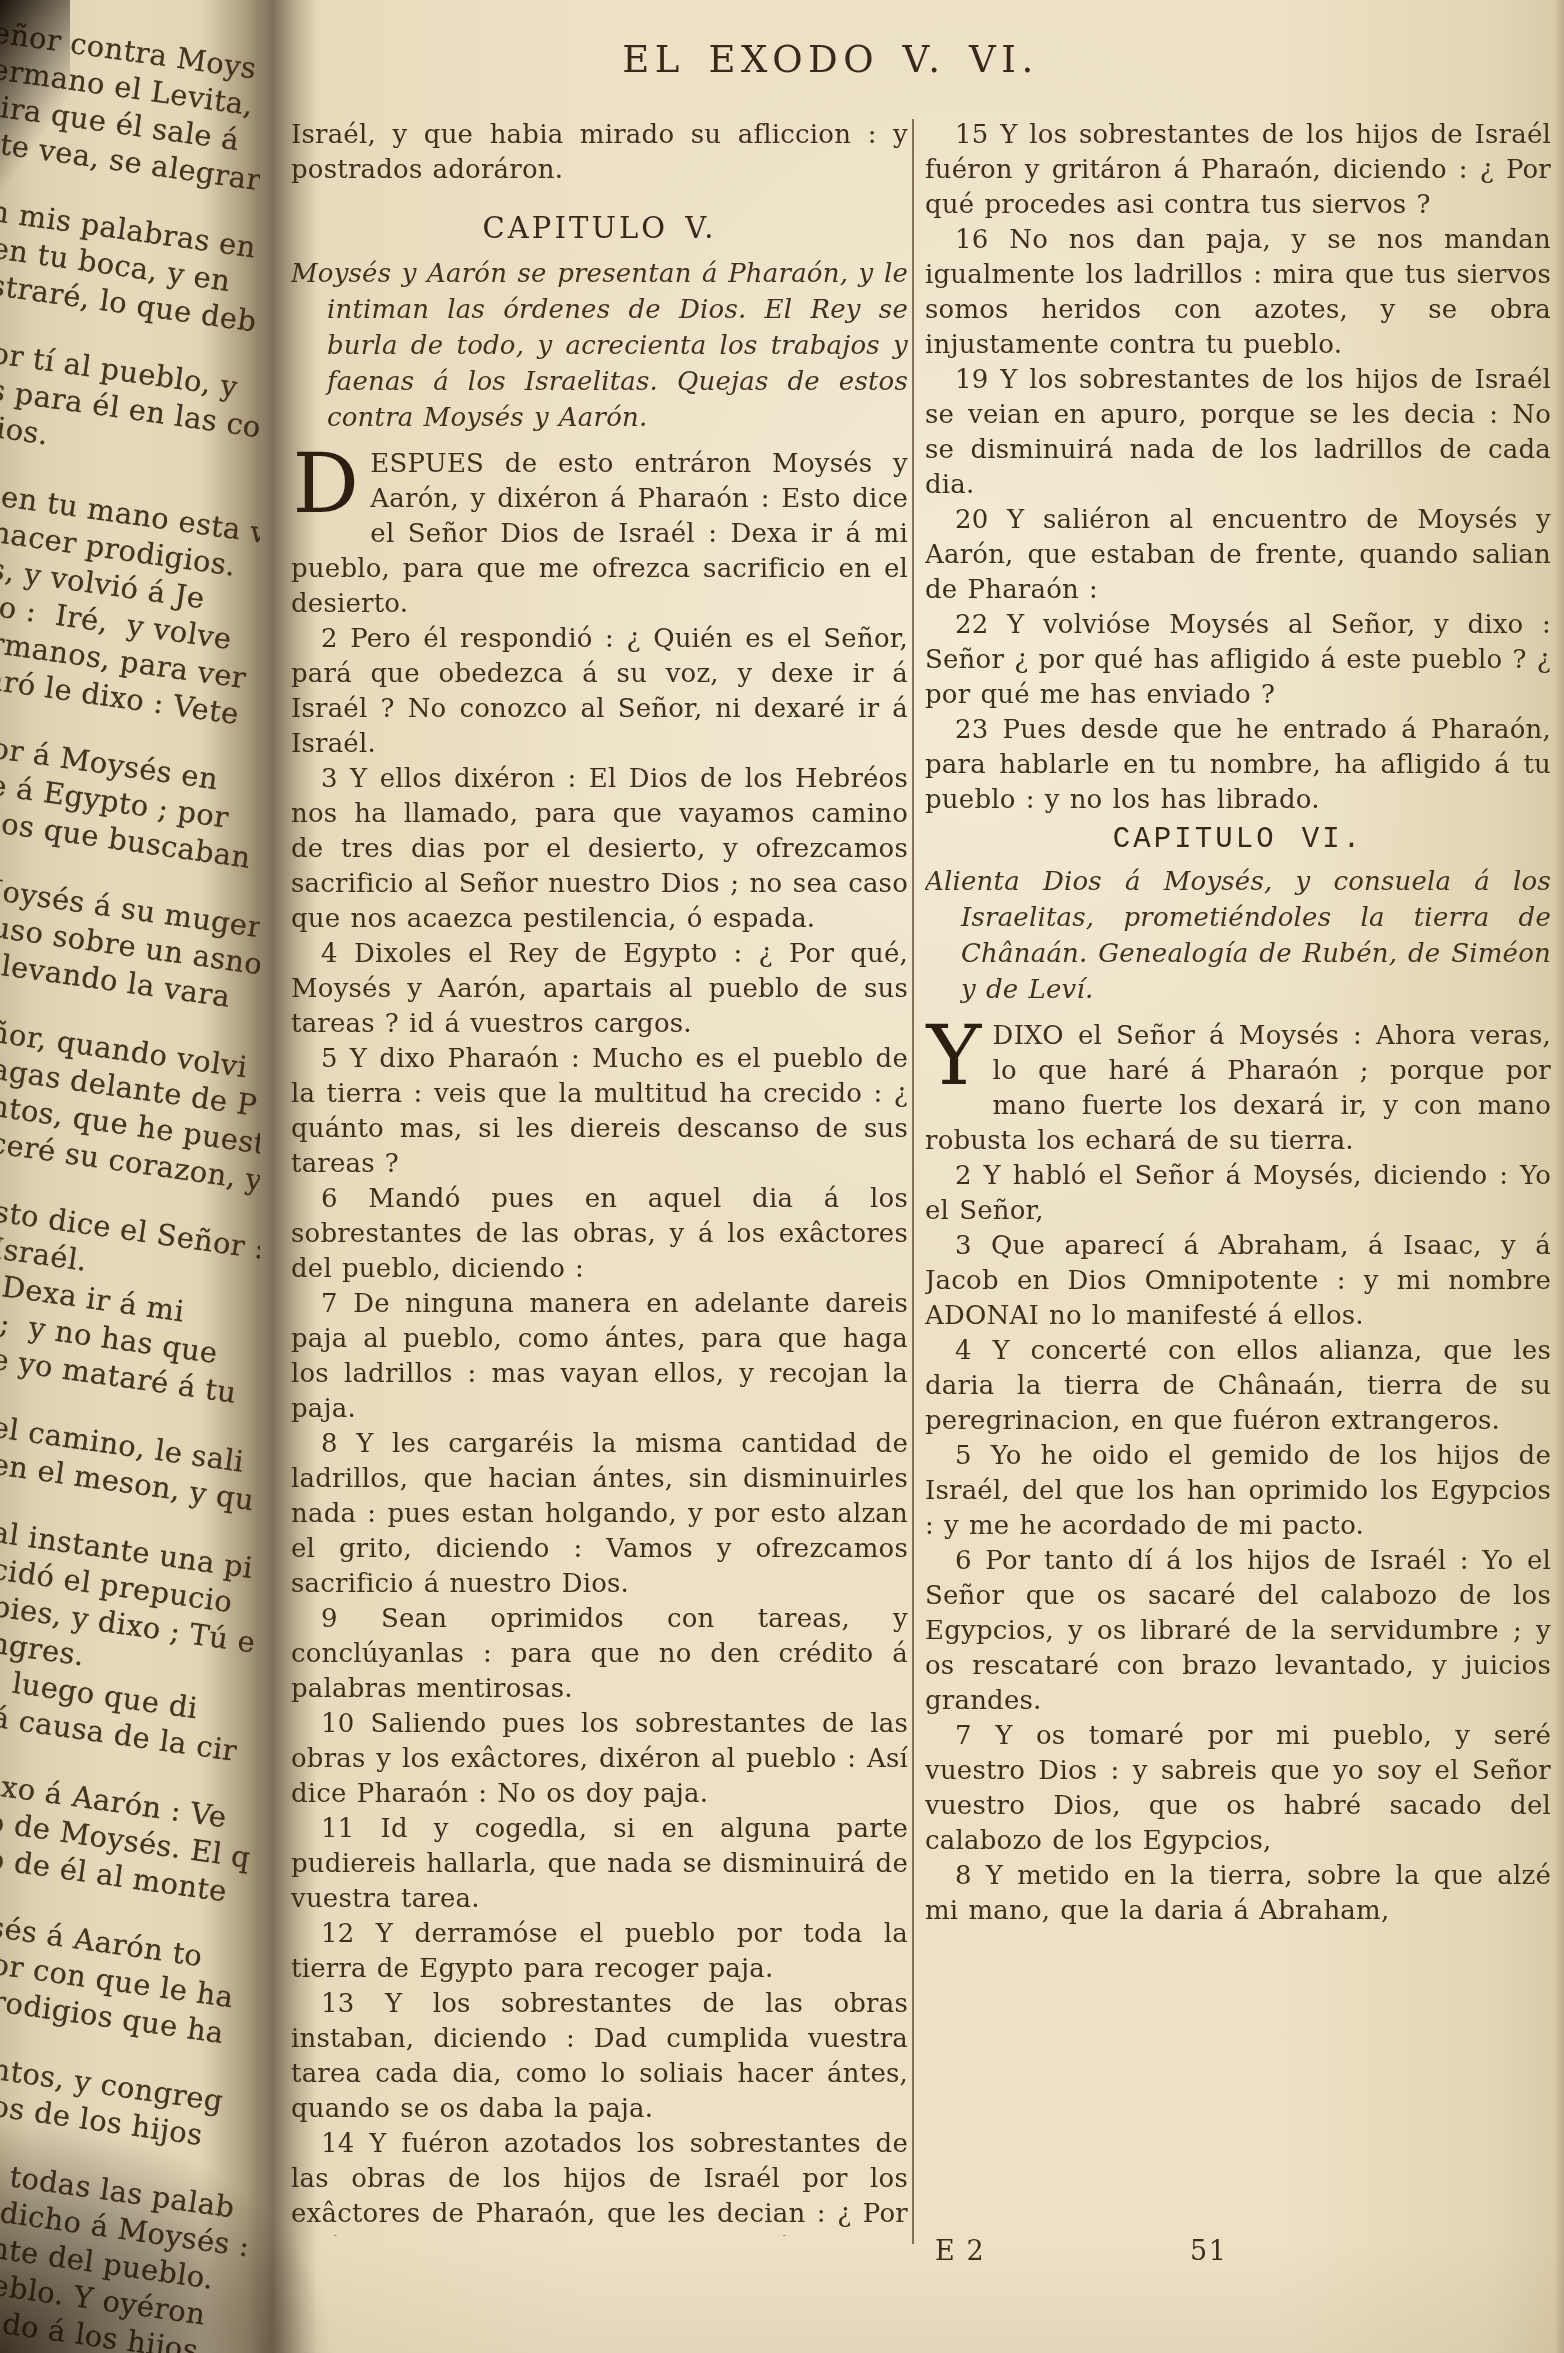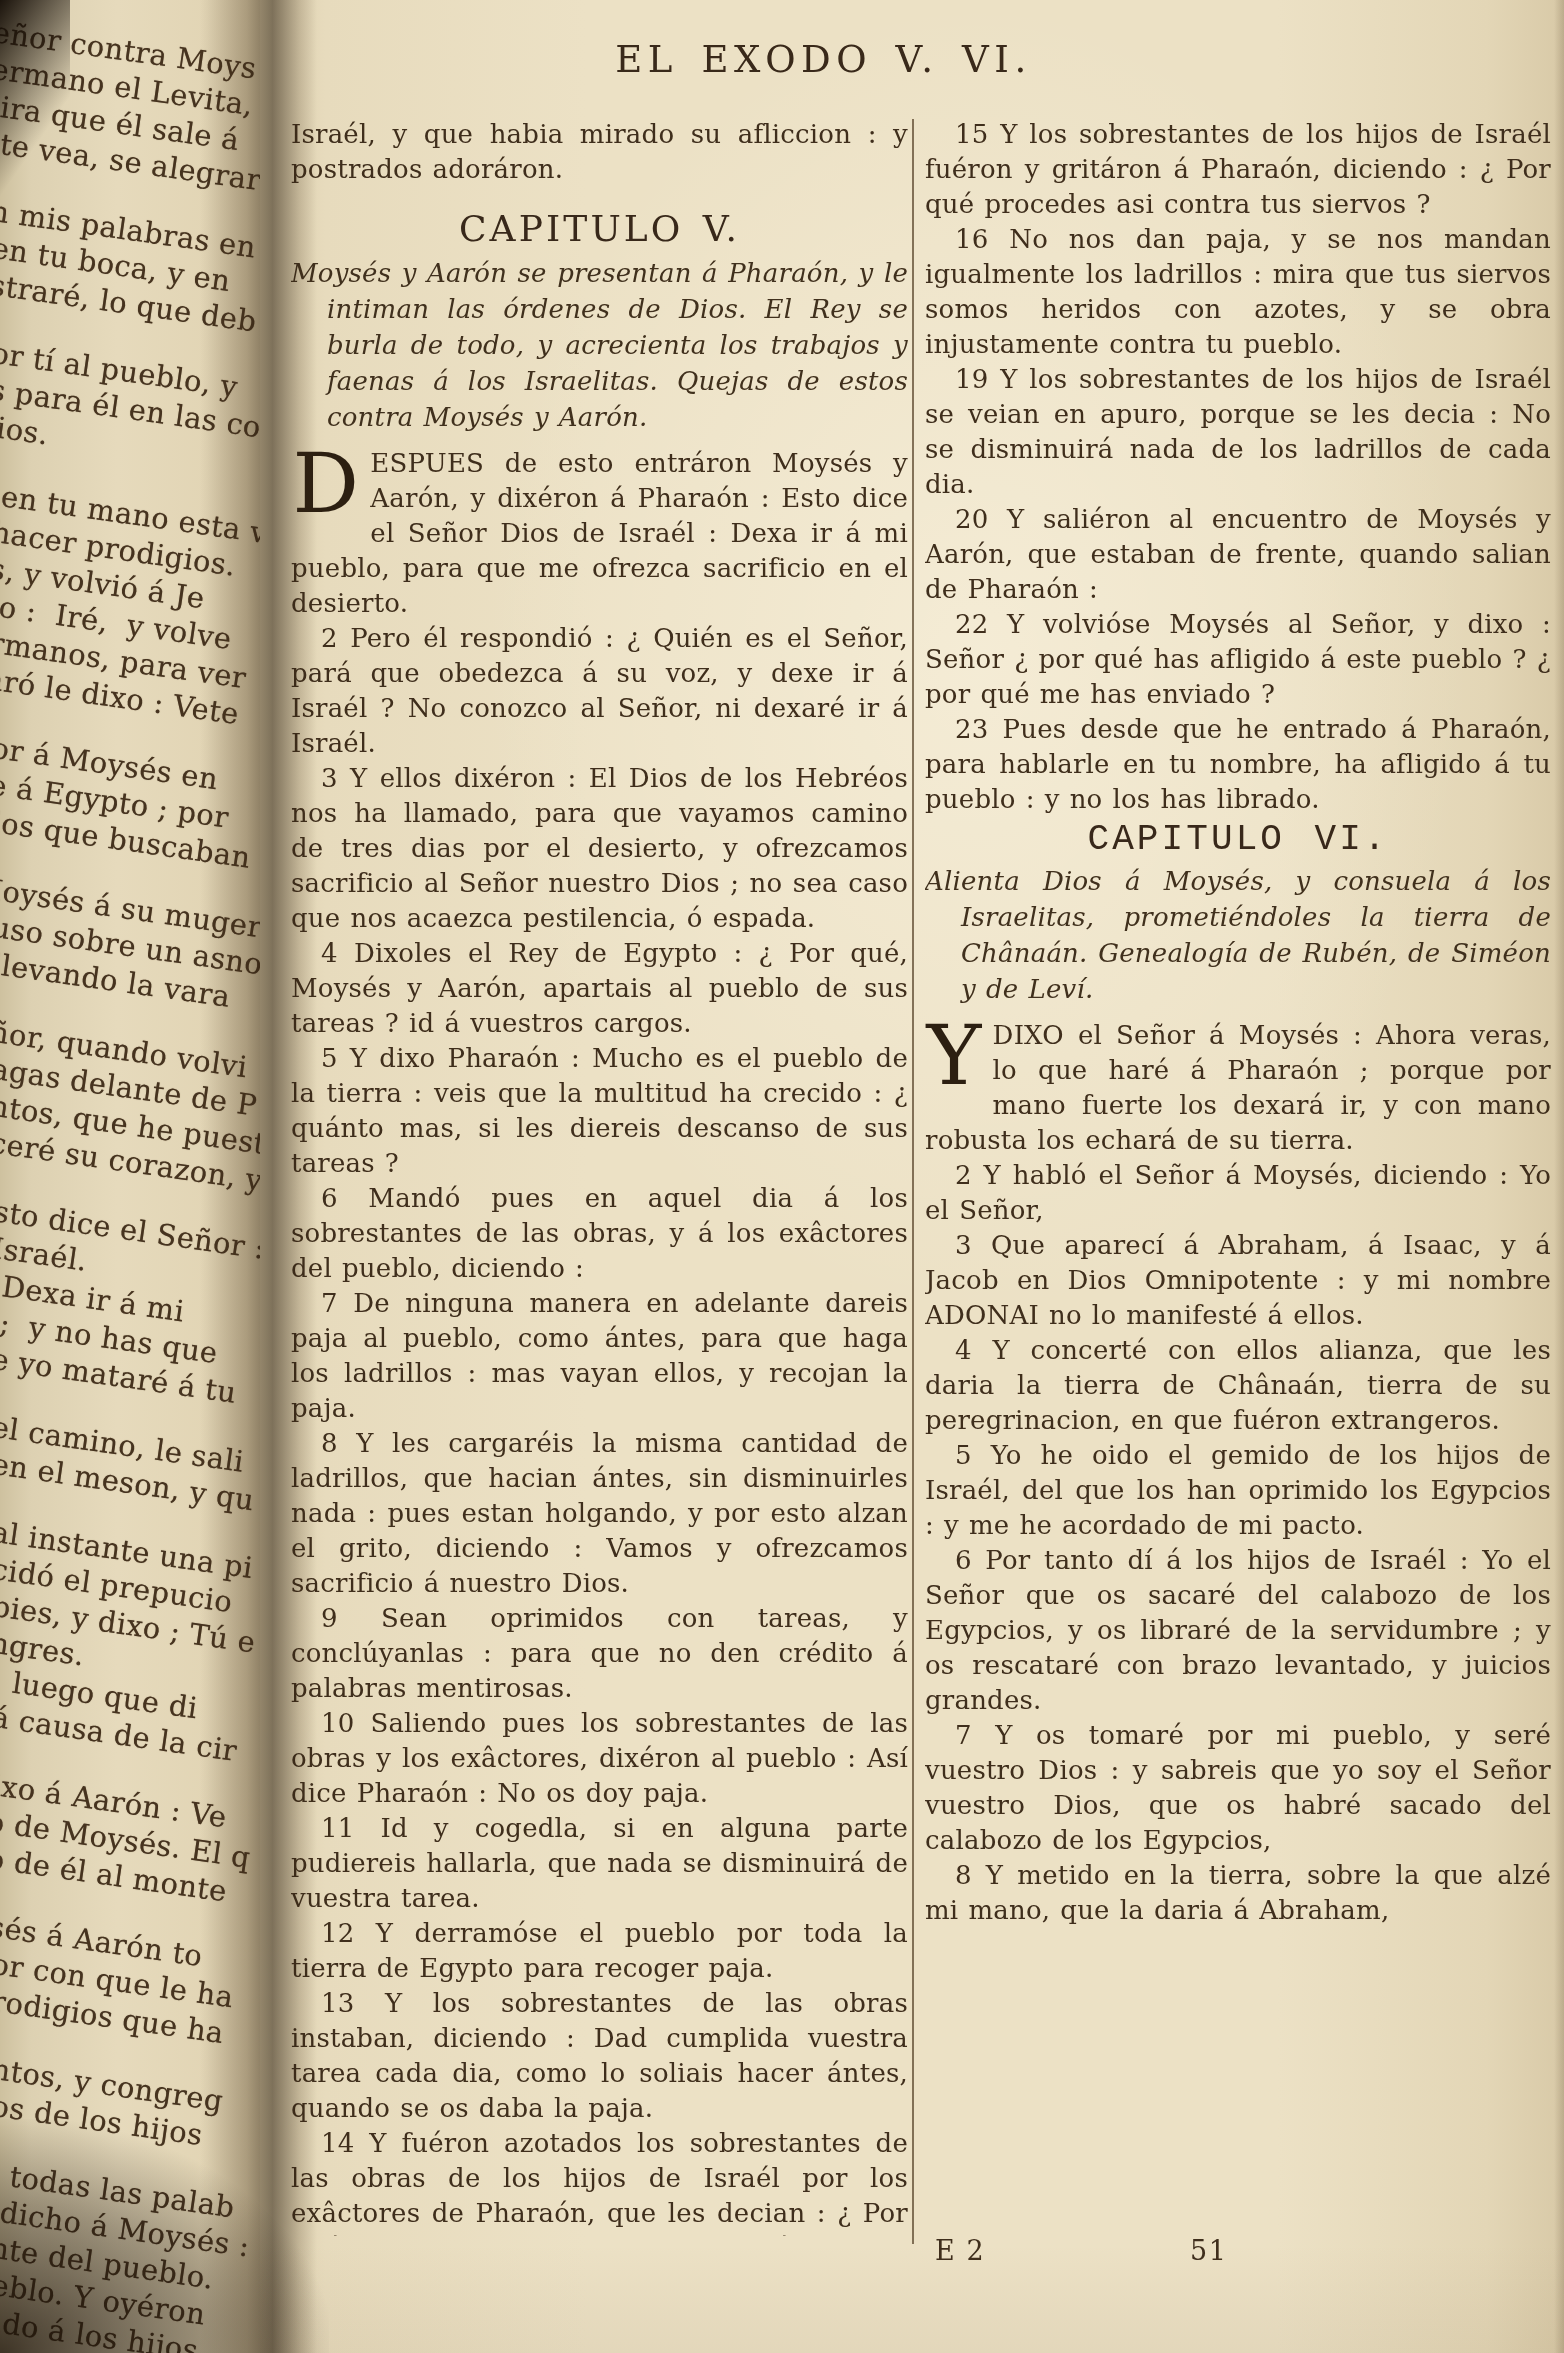--- a/index.html
+++ b/index.html
@@ -31,33 +31,33 @@
       radial-gradient(ellipse 704px 939px at 55% 28%,rgba(255,249,233,.45),rgba(255,249,233,0) 70%),
       linear-gradient(90deg,#d9cba8 0%,#e7dbbd 5%,#ece1c5 25%,#ece1c5 78%,#e3d6b6 94%,#d8c9a7 100%),
       #e9dec2;
     color:#3f2e1c;
   }
   .main-page::after{ 
     content:"";position:absolute;left:0;bottom:0;width:100%;height:110px;
     background:linear-gradient(180deg,rgba(120,95,60,0) 0%,rgba(120,95,60,.08) 100%);
   }
   .running-head{
-    position:absolute;left:0;top:38px;width:1127px;text-align:center;
+    position:absolute;left:7px;top:38px;width:1127px;text-align:center;
     font-size:37px;letter-spacing:5.5px;color:#39291a;word-spacing:6.3px;
   }
   .col{
     position:absolute;top:117px;height:2119px;overflow:hidden;
     font-size:26px;line-height:35px;text-align:justify;letter-spacing:0.2px;word-spacing:1.6px;
   }
   .col-left{left:31px;width:617px;}
   .col-right{left:665px;width:626px;}
   .rule{position:absolute;left:652px;top:119px;width:2.3px;height:2125px;background:#5e4a30;opacity:.75;}
   .cont{margin:0;text-indent:0;}
   .chap{
-    margin:23.5px 0 9.4px;font-size:36px;font-weight:400;text-align:center;
+    margin:23.5px 0 9.4px;font-size:29px;font-weight:400;text-align:center;
     letter-spacing:3.1px;word-spacing:4.7px;color:#38281a;
   }
   .chap.tight{margin:4.7px 0 6.3px;font-family:Liberation Mono, monospace;}
   .summary{
     margin:3.1px 0 11px;font-style:italic;font-size:26px;line-height:36px;
     padding-left:36px;text-indent:-36px;text-align:justify;color:#40301d;
   }
   p.verse{margin:0;text-indent:30px;}
   p.verse.first{text-indent:0;margin:1.6px 0 0;}
   .dropcap{

